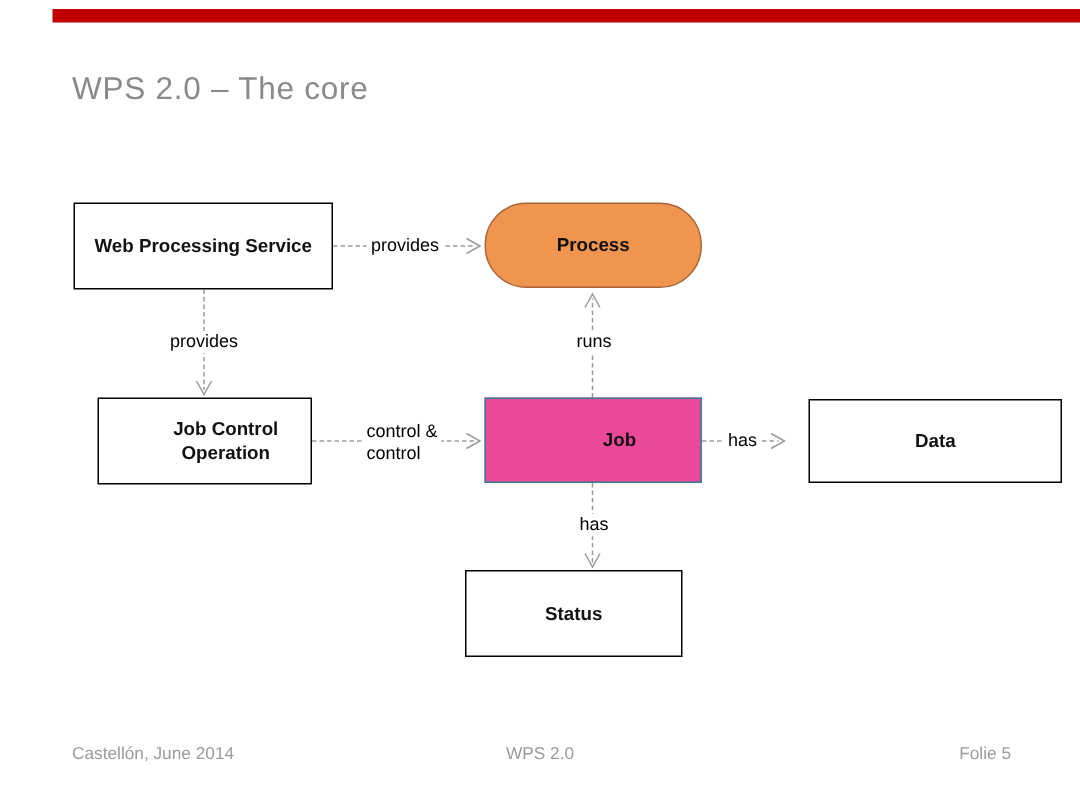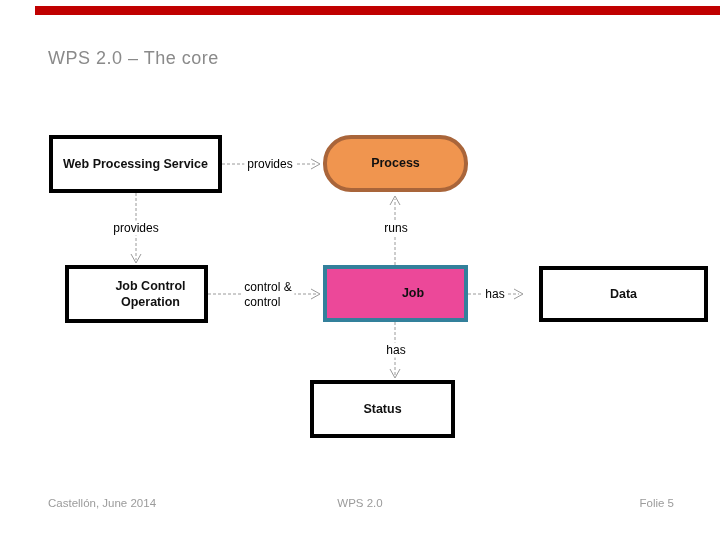--- a/index.html
+++ b/index.html
@@ -12,42 +12,42 @@
     font-family: "Liberation Sans", sans-serif;
   }
   .accent-bar {
     position: absolute;
     left: 35px; top: 6px; right: 0; height: 9px;
     background: #c00000;
   }
   .page-title {
     position: absolute;
     left: 48px; top: 48px;
-    font-size: 18px;
+    font-size: 21px;
     letter-spacing: 0.5px;
     color: #8a8a8a;
     font-weight: 400;
   }
   .connector-svg {
     position: absolute;
     left: 0; top: 0;
     z-index: 1;
   }
   .connector-svg path.dash {
     stroke: #9a9a9a; stroke-width: 1; fill: none;
     stroke-dasharray: 3 2;
   }
   .connector-svg path.head {
     stroke: #9a9a9a; stroke-width: 1; fill: none;
   }
   .node {
     position: absolute;
     z-index: 2;
     background: #ffffff;
-    border: 4px solid #000000;
+    border: 1px solid #000000;
     display: flex;
     flex-direction: column;
     align-items: center;
     justify-content: center;
     text-align: center;
     font-size: 12.5px;
     font-weight: bold;
     color: #111111;
     line-height: 1.3;
     box-sizing: border-box;

